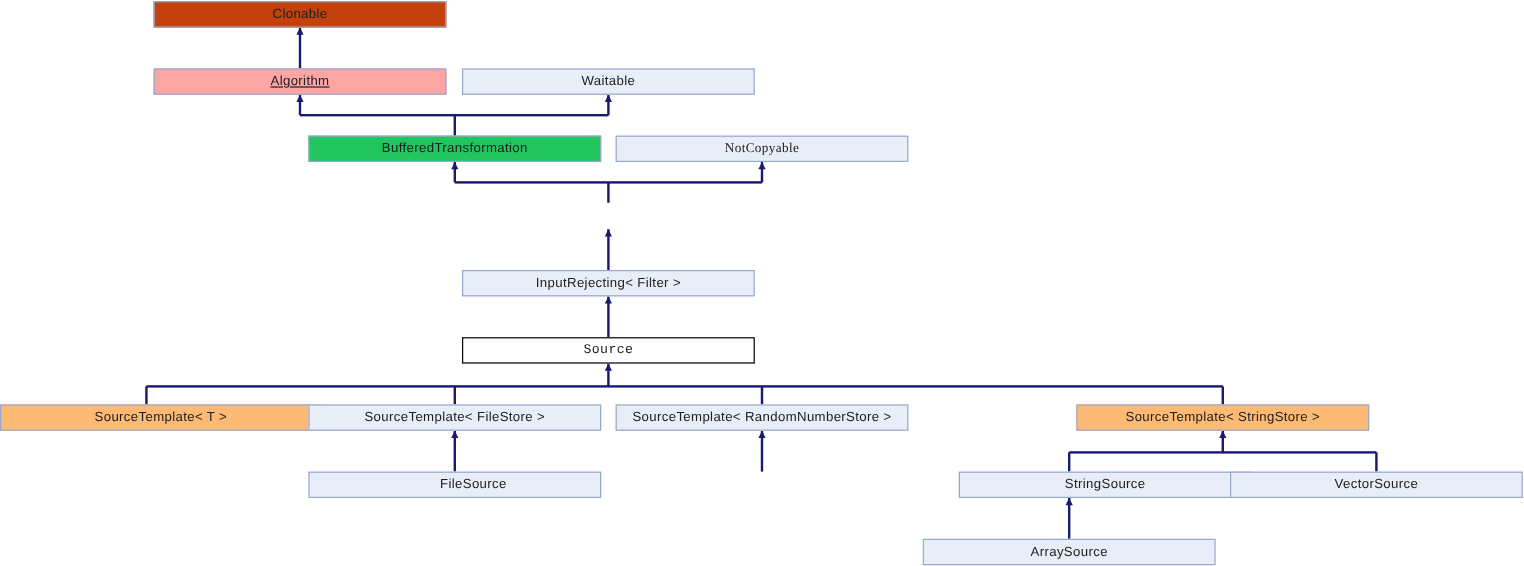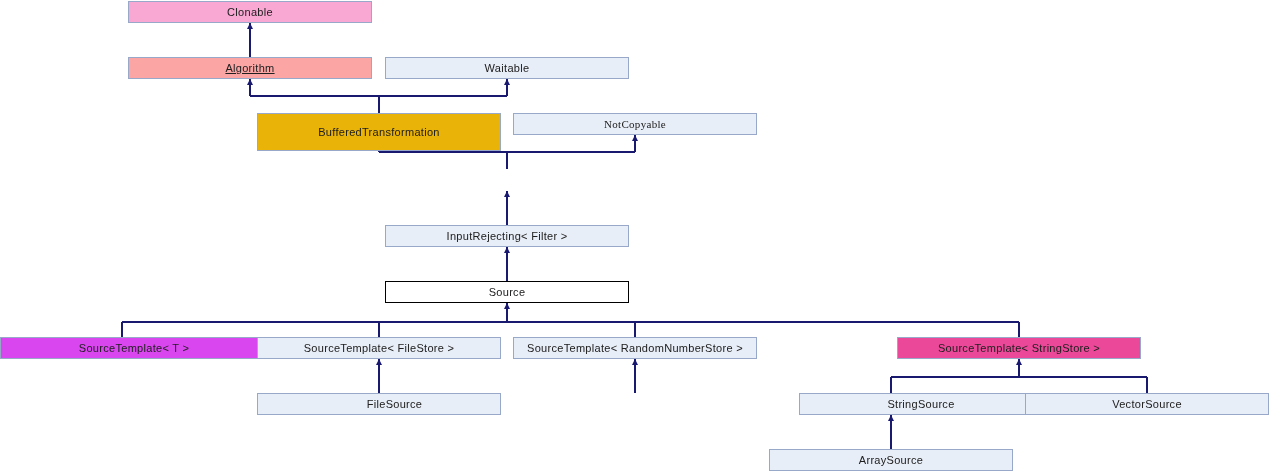--- a/index.html
+++ b/index.html
@@ -80,28 +80,28 @@
     <div class="edge-arrow" style="left: 375.5px; top: 359px; border-bottom-color: rgb(25, 25, 112);"></div>
     <div class="edge-seg" style="left: 634.25px; top: 359px; width: 1.5px; height: 34px; background: rgb(25, 25, 112);"></div>
     <div class="edge-arrow" style="left: 631.5px; top: 359px; border-bottom-color: rgb(25, 25, 112);"></div>
     <div class="edge-seg" style="left: 1018.25px; top: 359px; width: 1.5px; height: 18px; background: rgb(25, 25, 112);"></div>
     <div class="edge-seg" style="left: 891px; top: 376.25px; width: 256px; height: 1.5px; background: rgb(25, 25, 112);"></div>
     <div class="edge-seg" style="left: 890.25px; top: 377px; width: 1.5px; height: 16px; background: rgb(25, 25, 112);"></div>
     <div class="edge-seg" style="left: 1146.25px; top: 377px; width: 1.5px; height: 16px; background: rgb(25, 25, 112);"></div>
     <div class="edge-arrow" style="left: 1015.5px; top: 359px; border-bottom-color: rgb(25, 25, 112);"></div>
     <div class="edge-seg" style="left: 890.25px; top: 415px; width: 1.5px; height: 34px; background: rgb(25, 25, 112);"></div>
     <div class="edge-arrow" style="left: 887.5px; top: 415px; border-bottom-color: rgb(25, 25, 112);"></div>
-    <div class="node" style="left: 128px; top: 1px; width: 244px; height: 22px; background: #f9a8d4; border-color: rgb(152, 168, 201); color: rgb(32, 32, 32);">Clonable</div>
+    <div class="node" style="left: 128px; top: 1px; width: 244px; height: 22px; background: #c2410c; border-color: rgb(152, 168, 201); color: rgb(32, 32, 32);">Clonable</div>
     <div class="node" style="left: 128px; top: 57px; width: 244px; height: 22px; background: #fca5a5; border-color: rgb(152, 168, 201); color: rgb(32, 32, 32); text-decoration: underline;">Algorithm</div>
     <div class="node" style="left: 385px; top: 57px; width: 244px; height: 22px; background: rgb(232, 238, 247); border-color: rgb(152, 168, 201); color: rgb(32, 32, 32);">Waitable</div>
-    <div class="node" style="left: 257px; top: 113px; width: 244px; height: 38px; background: #eab308; border-color: rgb(152, 168, 201); color: rgb(32, 32, 32);">BufferedTransformation</div>
+    <div class="node" style="left: 257px; top: 113px; width: 244px; height: 22px; background: #22c55e; border-color: rgb(152, 168, 201); color: rgb(32, 32, 32);">BufferedTransformation</div>
     <div class="node" style="left: 513px; top: 113px; width: 244px; height: 22px; background: rgb(232, 238, 247); border-color: rgb(152, 168, 201); color: rgb(32, 32, 32); font-family: Liberation Serif, serif;">NotCopyable</div>
     <div class="node" style="left: 385px; top: 225px; width: 244px; height: 22px; background: rgb(232, 238, 247); border-color: rgb(152, 168, 201); color: rgb(32, 32, 32);">InputRejecting&lt; Filter &gt;</div>
-    <div class="node highlight" style="left: 385px; top: 281px; width: 244px; height: 22px; background: rgb(255, 255, 255); border-color: rgb(0, 0, 0); color: rgb(32, 32, 32);">Source</div>
-    <div class="node" style="left: 0px; top: 337px; width: 268px; height: 22px; background: #d946ef; border-color: rgb(152, 168, 201); color: rgb(32, 32, 32);">SourceTemplate&lt; T &gt;</div>
+    <div class="node highlight" style="left: 385px; top: 281px; width: 244px; height: 22px; background: rgb(255, 255, 255); border-color: rgb(0, 0, 0); color: rgb(32, 32, 32); font-family: Liberation Mono, monospace;">Source</div>
+    <div class="node" style="left: 0px; top: 337px; width: 268px; height: 22px; background: #fdba74; border-color: rgb(152, 168, 201); color: rgb(32, 32, 32);">SourceTemplate&lt; T &gt;</div>
     <div class="node" style="left: 257px; top: 337px; width: 244px; height: 22px; background: rgb(232, 238, 247); border-color: rgb(152, 168, 201); color: rgb(32, 32, 32);">SourceTemplate&lt; FileStore &gt;</div>
     <div class="node" style="left: 513px; top: 337px; width: 244px; height: 22px; background: rgb(232, 238, 247); border-color: rgb(152, 168, 201); color: rgb(32, 32, 32);">SourceTemplate&lt; RandomNumberStore &gt;</div>
-    <div class="node" style="left: 897px; top: 337px; width: 244px; height: 22px; background: #ec4899; border-color: rgb(152, 168, 201); color: rgb(32, 32, 32);">SourceTemplate&lt; StringStore &gt;</div>
+    <div class="node" style="left: 897px; top: 337px; width: 244px; height: 22px; background: #fdba74; border-color: rgb(152, 168, 201); color: rgb(32, 32, 32);">SourceTemplate&lt; StringStore &gt;</div>
     <div class="node" style="left: 257px; top: 393px; width: 244px; height: 22px; background: rgb(232, 238, 247); border-color: rgb(152, 168, 201); color: rgb(32, 32, 32); padding-left: 31px;">FileSource</div>
     <div class="node" style="left: 799px; top: 393px; width: 244px; height: 22px; background: rgb(232, 238, 247); border-color: rgb(152, 168, 201); color: rgb(32, 32, 32);">StringSource</div>
     <div class="node" style="left: 1025px; top: 393px; width: 244px; height: 22px; background: rgb(232, 238, 247); border-color: rgb(152, 168, 201); color: rgb(32, 32, 32);">VectorSource</div>
     <div class="node" style="left: 769px; top: 449px; width: 244px; height: 22px; background: rgb(232, 238, 247); border-color: rgb(152, 168, 201); color: rgb(32, 32, 32);">ArraySource</div>
   </div>
 
 </body></html>

